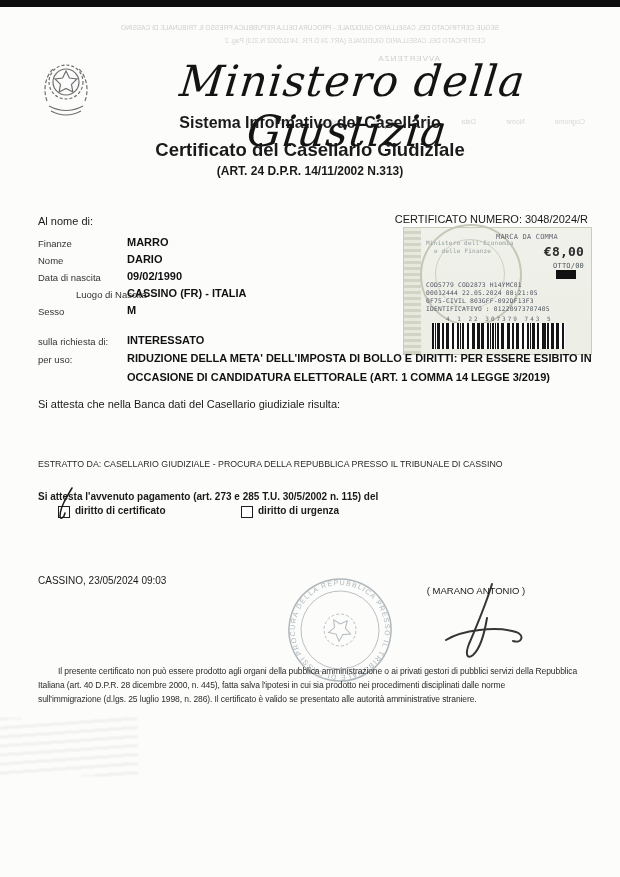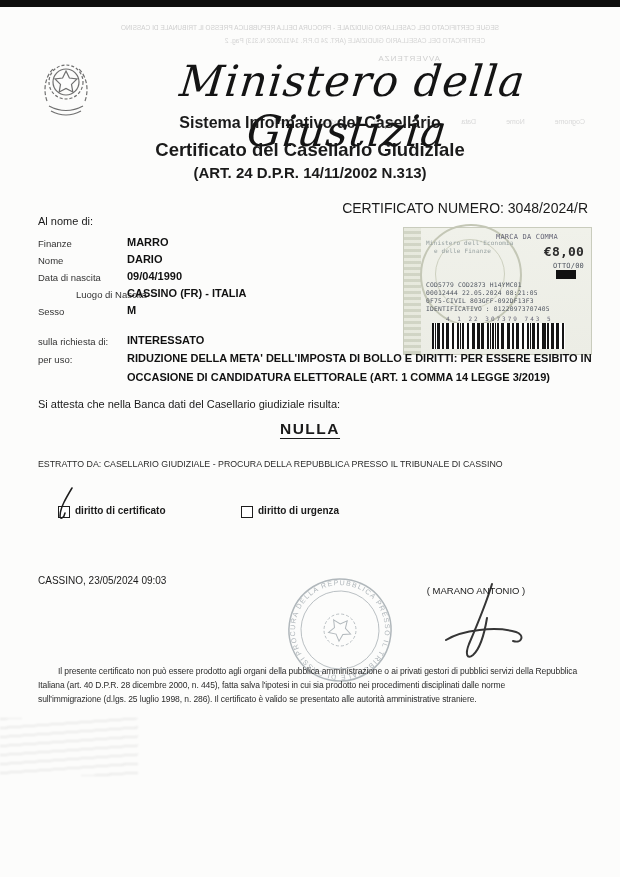--- a/index.html
+++ b/index.html
@@ -57,32 +57,32 @@
         <path d="M51,46 C55,35 53,22 45,14" stroke-dasharray="4 2"></path>
         <path d="M15,51 Q32,60 49,51"></path>
         <path d="M17,56 Q32,64 47,56"></path>
       </g>
     </svg>
   </div>
 
   <div class="abs script-title ctr" style="left:100px;top:56px;width:500px;">Ministero della Giustizia</div>
   <div class="abs b ctr" style="left:0;top:139px;width:620px;font-size:18.5px;">Certificato del Casellario Giudiziale</div>
   <div class="abs b ctr" style="left:0;top:114px;width:620px;font-size:16px;">Sistema Informativo del Casellario</div>
-  <div class="abs b ctr" style="left:0;top:164px;width:620px;font-size:15px;">(ART. 24 D.P.R. 14/11/2002 N.313)</div>
+  <div class="abs b ctr" style="left:0;top:164px;width:620px;font-size:12px;">(ART. 24 D.P.R. 14/11/2002 N.313)</div>
 
-  <div class="abs rt nw" style="left:300px;top:200px;width:288px;font-size:14px;">CERTIFICATO NUMERO: 3048/2024/R</div>
+  <div class="abs rt nw" style="left:300px;top:213px;width:288px;font-size:11px;">CERTIFICATO NUMERO: 3048/2024/R</div>
 
   <div class="abs" style="left:38px;top:215px;font-size:11px;">Al nome di:</div>
 
   <div class="abs lbl" style="left:38px;top:238px;">Finanze</div>
   <div class="abs val" style="left:127px;top:236px;">MARRO</div>
   <div class="abs lbl" style="left:38px;top:255px;">Nome</div>
   <div class="abs val" style="left:127px;top:253px;">DARIO</div>
   <div class="abs lbl" style="left:38px;top:272px;">Data di nascita</div>
-  <div class="abs val" style="left:127px;top:270px;">09/04/1990</div>
+  <div class="abs val" style="left:127px;top:270px;">09/02/1990</div>
   <div class="abs lbl" style="left:38px;top:289px;padding-left:38px;">Luogo di Nascita</div>
   <div class="abs val" style="left:127px;top:287px;">CASSINO (FR) - ITALIA</div>
   <div class="abs lbl" style="left:38px;top:306px;">Sesso</div>
   <div class="abs val" style="left:127px;top:304px;">M</div>
 
   <div class="abs stamp">
     <div class="abs band"></div>
     <div class="abs circ1"></div>
     <div class="abs circ2"></div>
     <div class="abs stampline nw" style="left:92px;top:5px;font-size:7px;color:#667;">MARCA DA COMMA</div>
@@ -99,24 +99,24 @@
     <div class="abs barcode"></div>
   </div>
 
   <div class="abs lbl" style="left:38px;top:336px;">sulla richiesta di:</div>
   <div class="abs val" style="left:127px;top:334px;">INTERESSATO</div>
   <div class="abs lbl" style="left:38px;top:354px;">per uso:</div>
   <div class="abs val nw" style="left:127px;top:352px;">RIDUZIONE DELLA META' DELL'IMPOSTA DI BOLLO E DIRITTI: PER ESSERE ESIBITO IN</div>
   <div class="abs val nw" style="left:127px;top:371px;">OCCASIONE DI CANDIDATURA ELETTORALE (ART. 1 COMMA 14 LEGGE 3/2019)</div>
 
   <div class="abs nw" style="left:38px;top:398px;font-size:11px;">Si attesta che nella Banca dati del Casellario giudiziale risulta:</div>
-  <div class="abs ctr result" style="left:0;top:420px;width:620px;">NULLA</div>
 
   <div class="abs nw" style="left:38px;top:459px;font-size:8.8px;color:#2a2a2a;">ESTRATTO DA: CASELLARIO GIUDIZIALE - PROCURA DELLA REPUBBLICA PRESSO IL TRIBUNALE DI CASSINO</div>
 
+  <div class="abs b nw" style="left:38px;top:491px;font-size:10px;">Si attesta l'avvenuto pagamento (art. 273 e 285 T.U. 30/5/2002 n. 115) del</div>
   <div class="abs cb" style="left:58px;top:506px;"></div>
   <div class="abs b nw" style="left:75px;top:505px;font-size:10px;">diritto di certificato</div>
   <div class="abs cb" style="left:241px;top:506px;"></div>
   <div class="abs b nw" style="left:258px;top:505px;font-size:10px;">diritto di urgenza</div>
   <div class="abs" style="left:46px;top:486px;">
     <svg width="36" height="38" viewBox="0 0 36 38">
       <path d="M 26,2 C 20,12 14,22 14,30 C 14,34 18,32 19,27" fill="none" stroke="#1c1c1c" stroke-width="1.5" stroke-linecap="round"></path>
     </svg>
   </div>
 

